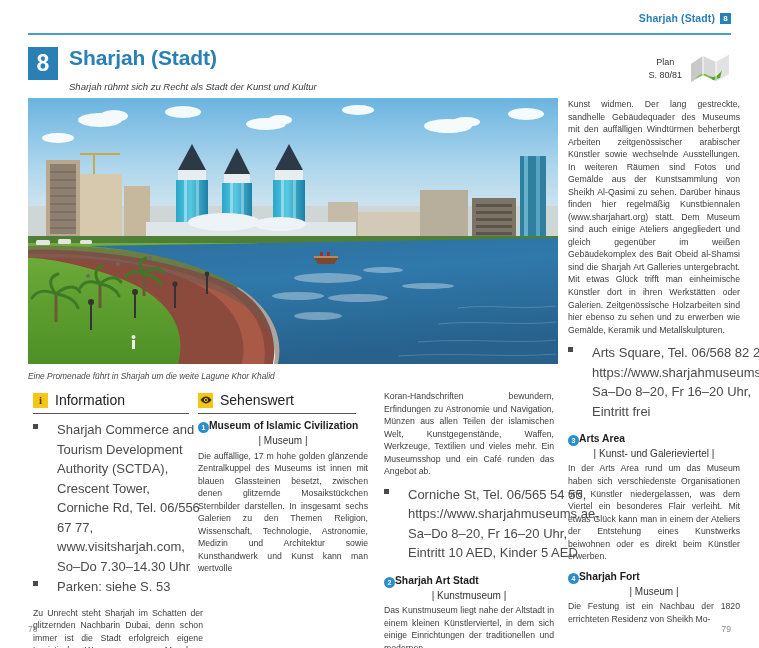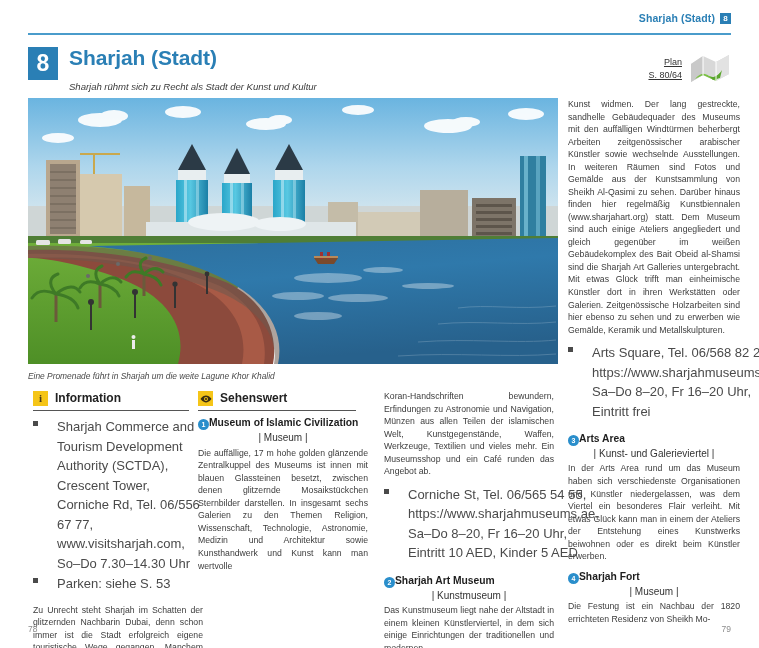--- a/index.html
+++ b/index.html
@@ -95,22 +95,21 @@
     right: 28px;
     top: 52px;
     display: flex;
     align-items: center;
     gap: 7px;
   }
   .plan-text {
     font-size: 9px;
     color: #333;
     line-height: 1.45;
-    text-align: right;
-    text-decoration: underline;
+    text-align: center;
   }
   .plan-icon { width: 42px; height: 34px; display: block; }
 
   
   .photo {
     position: absolute;
     left: 28px;
     top: 98px;
     width: 530px;
     height: 266px;
@@ -158,22 +157,22 @@
     justify-content: center;
   }
   .sec-icon .glyph-i {
     font-size: 11px;
     font-weight: bold;
     color: #4a3a1a;
     font-family: "Liberation Serif", serif;
     line-height: 1;
   }
   .sec-title {
-    font-size: 12px;
-    font-weight: bold;
+    font-size: 14px;
+    font-weight: normal;
     color: #222;
   }
   .sec-rule {
     height: 1.1px;
     background: #555;
     margin-bottom: 6px;
   }
   .sec-rule-1 { width: 156px; }
   .sec-rule-2 { width: 158px; }
 
@@ -286,21 +285,21 @@
     <div class="chapter-num">8</div>
     <div>
       <div class="title-main">Sharjah (Stadt)</div>
       <div class="title-sub">Sharjah rühmt sich zu Recht als Stadt der Kunst und Kultur</div>
     </div>
   </div>
 
   <div class="plan-ref">
     <div class="plan-text">
       <div>Plan</div>
-      <div>S. 80/64</div>
+      <div>S. 80/81</div>
     </div>
     <svg class="plan-icon" viewBox="0 0 42 34">
       <polygon points="2,12 14,4 27,10 40,3 40,22 27,29 14,23 2,30" fill="#d8d8d8"></polygon>
       <polygon points="2,12 14,4 14,23 2,30" fill="#c9c9c9"></polygon>
       <polygon points="27,10 40,3 40,22 27,29" fill="#e2e2e2"></polygon>
       <path d="M6,27 C12,20 16,21 20,24 C25,27 30,23 33,18 L27,29 L14,23 Z" fill="#7ac143"></path>
       <path d="M20,24 C25,27 30,23 33,18 L31,26 L24,28 Z" fill="#5aa62e"></path>
       <path d="M14,4 L14,23" stroke="#ffffff" stroke-width="1" fill="none"></path>
       <path d="M27,10 L27,29" stroke="#ffffff" stroke-width="1" fill="none"></path>
     </svg>
@@ -528,21 +527,21 @@
 
   <div class="col col-3">
     <p class="para">Koran-Handschriften bewundern, Erfindungen zu Astronomie und Navigation, Münzen aus allen Teilen der islamischen Welt, Kunstgegenstände, Waffen, Werkzeuge, Textilien und vieles mehr. Ein Museumsshop und ein Café runden das Angebot ab.</p>
     <div class="info-line">
       <span class="sq"></span>
       <span>Corniche St, Tel. 06/565 54 55, https://www.sharjahmuseums.ae, Sa–Do 8–20, Fr 16–20 Uhr, Eintritt 10 AED, Kinder 5 AED</span>
     </div>
 
     <div class="poi" style="margin-top:12px;">
       <span class="poi-num">2</span>
-      <span class="poi-name">Sharjah Art Museum</span>
+      <span class="poi-name">Sharjah Art Stadt</span>
     </div>
     <div class="poi-kind">| Kunstmuseum |</div>
     <p class="para tight">Das Kunstmuseum liegt nahe der Altstadt in einem kleinen Künstlerviertel, in dem sich einige Einrichtungen der traditionellen und modernen</p>
   </div>
 
   <div class="col col-4">
     <p class="para">Kunst widmen. Der lang gestreckte, sandhelle Gebäudequader des Museums mit den auffälligen Windtürmen beherbergt Arbeiten zeitgenössischer arabischer Künstler sowie wechselnde Ausstellungen. In weiteren Räumen sind Fotos und Gemälde aus der Kunstsammlung von Sheikh Al-Qasimi zu sehen. Darüber hinaus finden hier regelmäßig Kunstbiennalen (www.sharjahart.org) statt. Dem Museum sind auch einige Ateliers angegliedert und gleich gegenüber im weißen Gebäudekomplex des Bait Obeid al-Shamsi sind die Sharjah Art Galleries untergebracht. Mit etwas Glück trifft man einheimische Künstler dort in ihren Werkstätten oder Galerien. Zeitgenössische Holzarbeiten sind hier ebenso zu sehen und zu erwerben wie Gemälde, Keramik und Metallskulpturen.</p>
     <div class="info-line">
       <span class="sq"></span>
       <span>Arts Square, Tel. 06/568 82 22, https://www.sharjahmuseums.ae, Sa–Do 8–20, Fr 16–20 Uhr, Eintritt frei</span>

